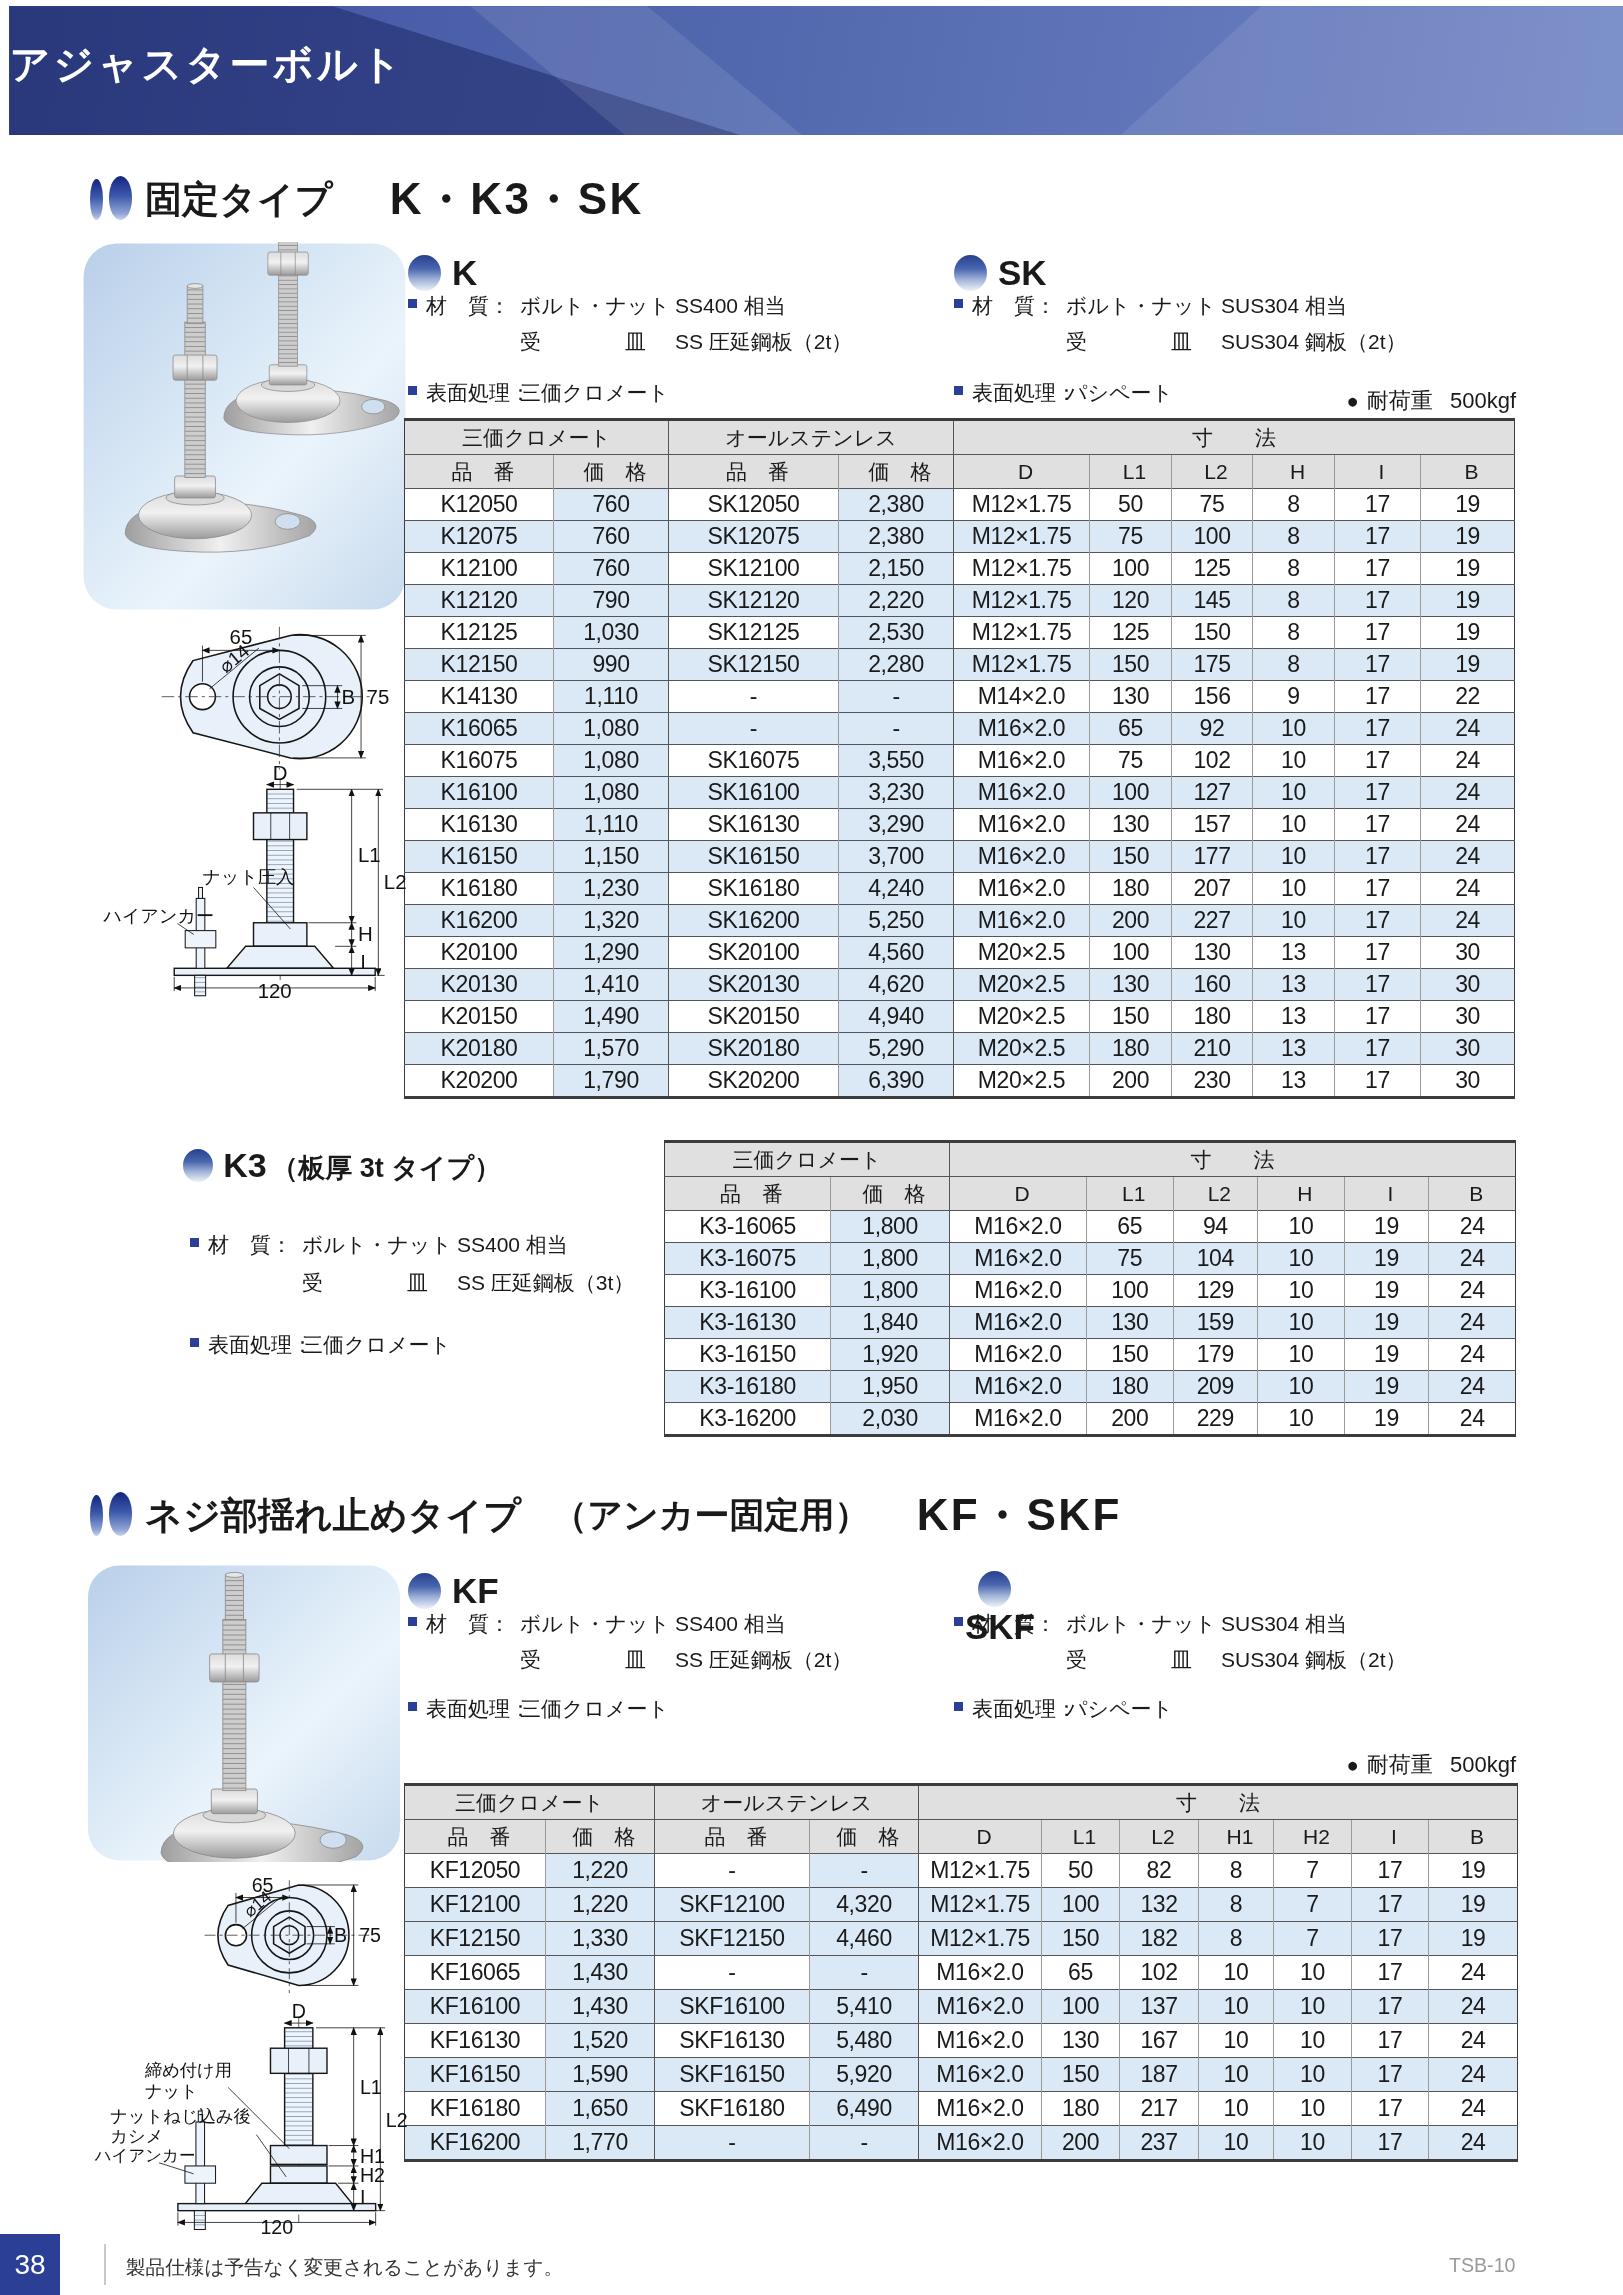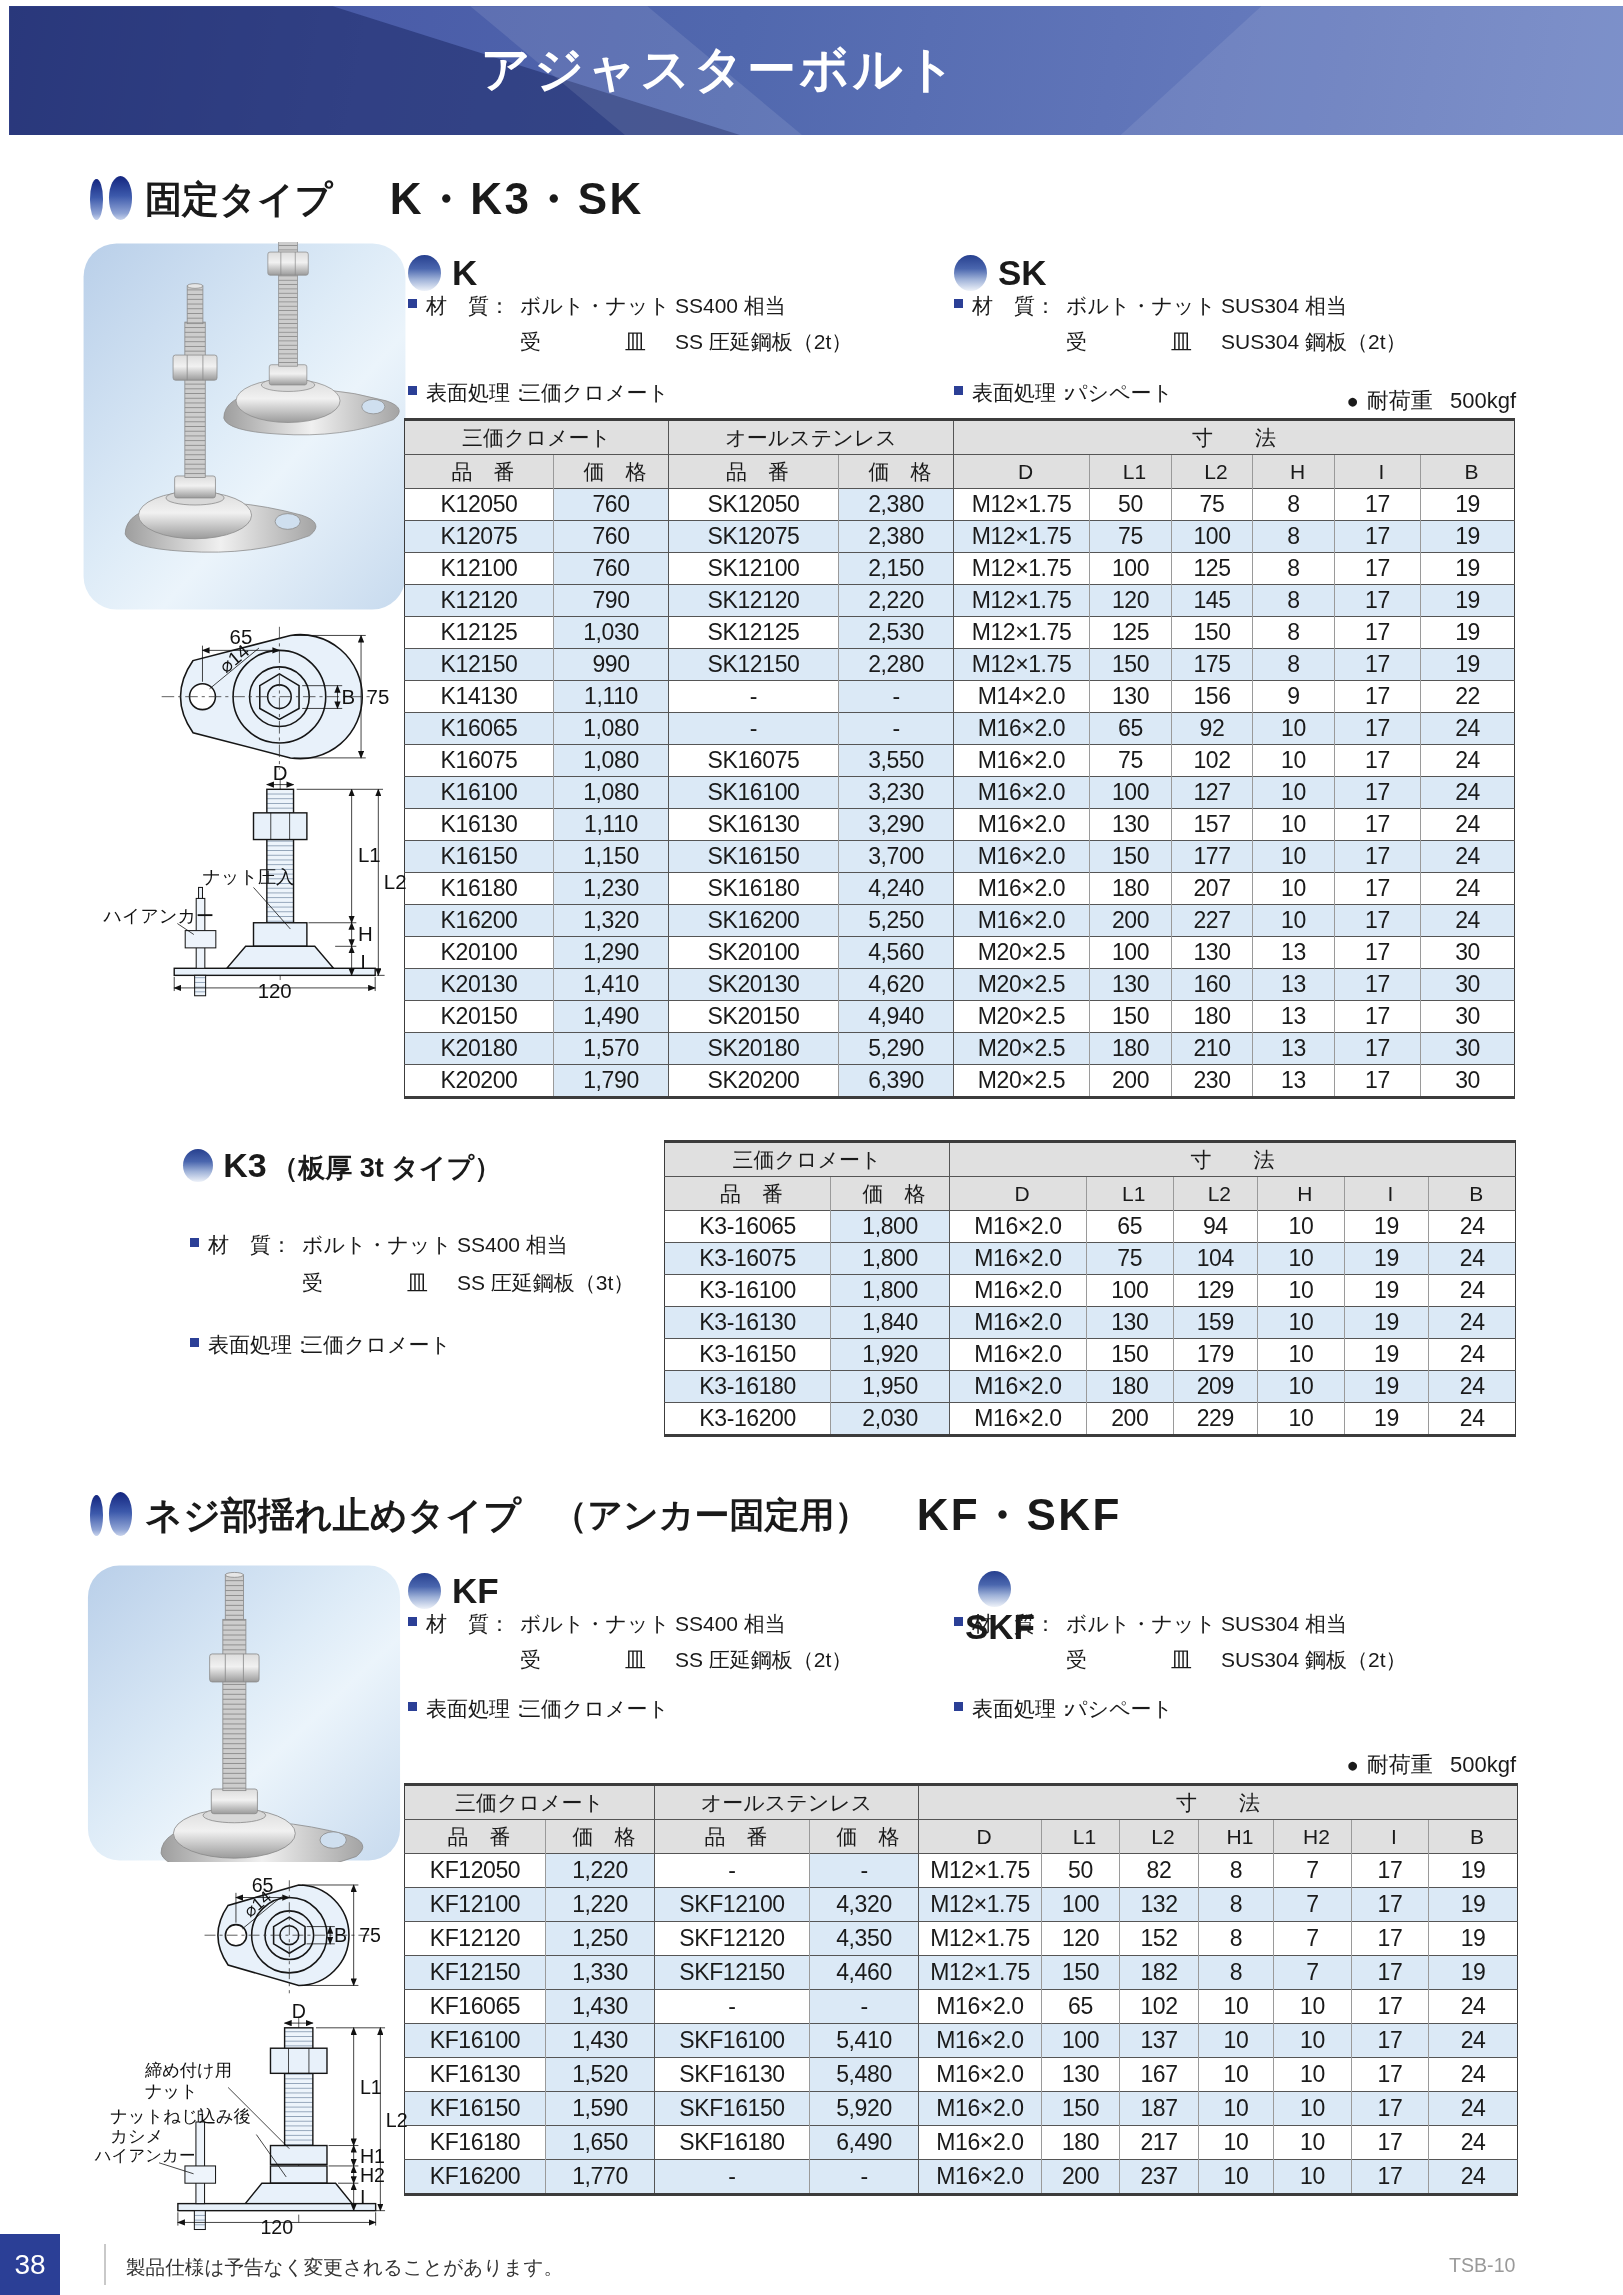--- a/index.html
+++ b/index.html
@@ -10,22 +10,22 @@
   
   .banner{left:9.4px;top:6.3px;width:1614px;height:129px;overflow:hidden;
     background:linear-gradient(100deg,#3b4c97 0%,#4a5ca8 22%,#5168ae 45%,#5f74b8 68%,#7186c5 100%);}
   .banner .shape{position:absolute;top:0;height:129px;}
   .sh-dark{left:0;width:770px;background:rgba(24,36,96,.50);
     clip-path:polygon(0 0,42% 0,95% 100%,0 100%);}
   .sh-mid{left:424px;width:369px;background:rgba(255,255,255,.10);
     clip-path:polygon(10% 0,58% 0,100% 100%,52% 100%);}
   .sh-right{right:0;width:503px;background:rgba(255,255,255,.09);
     clip-path:polygon(28% 0,100% 0,100% 100%,0 100%);}
-  .banner-title{left:0;top:31px;width:1421px;text-align:center;color:#ffffff;
-    font-size:49px;font-weight:bold;letter-spacing:3.1px;white-space:nowrap;}
+  .banner-title{left:0;top:31px;width:1421px;color:#ffffff;
+    font-size:40px;font-weight:bold;letter-spacing:3.1px;white-space:nowrap;}
 
   
   .leaf{display:inline-block;border-radius:50%;
     background:linear-gradient(180deg,#13257f 0%,#3c59ab 45%,#8fa3d4 85%,#c9d4ec 100%);}
   .leaf-s{width:13.4px;height:41px;margin-right:5.5px;}
   .leaf-b{width:23.6px;height:44px;}
   .sec-title{font-weight:bold;font-size:37px;white-space:nowrap;}
   .sec-codes{font-weight:bold;font-size:44px;letter-spacing:2.4px;white-space:nowrap;}
   .ball{border-radius:50%;
     background:linear-gradient(180deg,#27408f 0%,#4a66ae 38%,#9fb2d8 68%,#eef2f9 100%);}
@@ -770,33 +770,20 @@
           <td>19</td>
         </tr>
         <tr class="alt">
           <td>KF12100</td>
           <td class="price">1,220</td>
           <td class="gs">SKF12100</td>
           <td class="price">4,320</td>
           <td class="gs">M12×1.75</td>
           <td>100</td>
           <td>132</td>
-          <td>8</td>
-          <td>7</td>
-          <td>17</td>
-          <td>19</td>
-        </tr>
-        <tr>
-          <td>KF12120</td>
-          <td class="price">1,250</td>
-          <td class="gs">SKF12120</td>
-          <td class="price">4,350</td>
-          <td class="gs">M12×1.75</td>
-          <td>120</td>
-          <td>152</td>
           <td>8</td>
           <td>7</td>
           <td>17</td>
           <td>19</td>
         </tr>
         <tr class="alt">
           <td>KF12150</td>
           <td class="price">1,330</td>
           <td class="gs">SKF12150</td>
           <td class="price">4,460</td>

